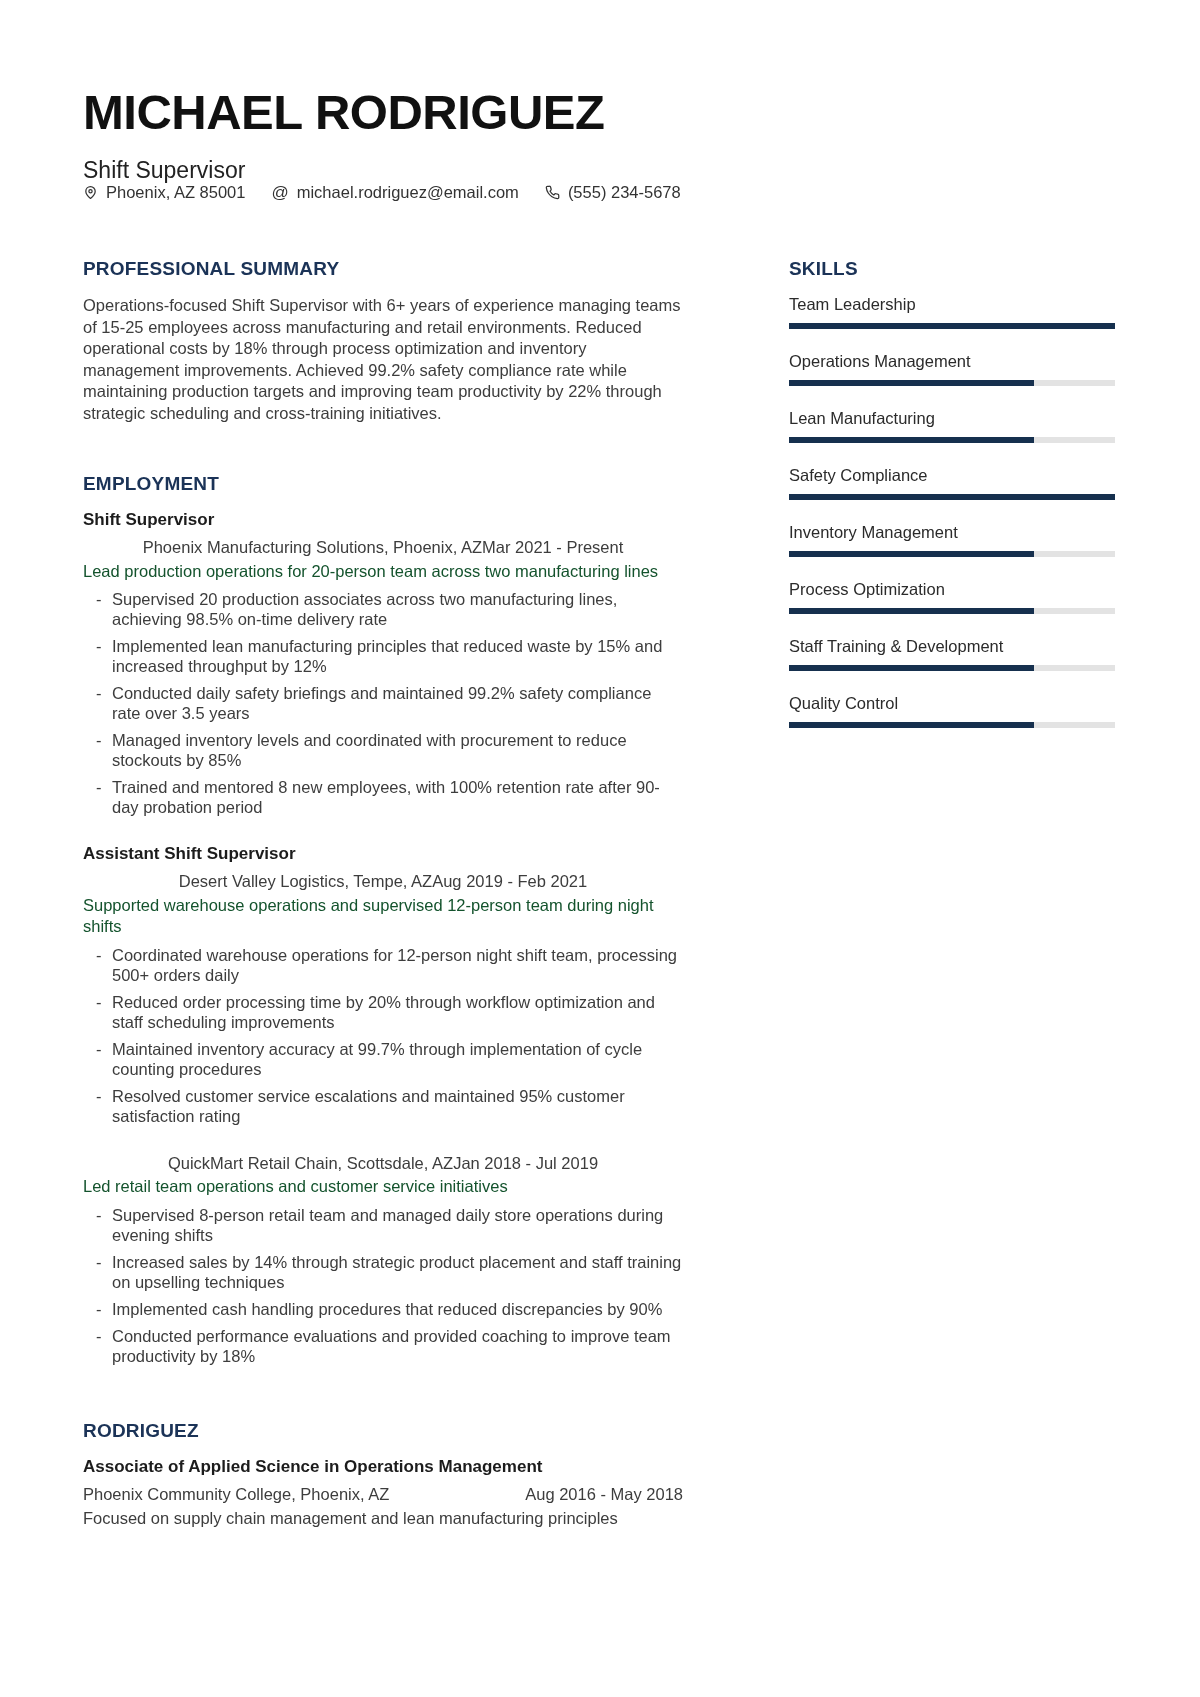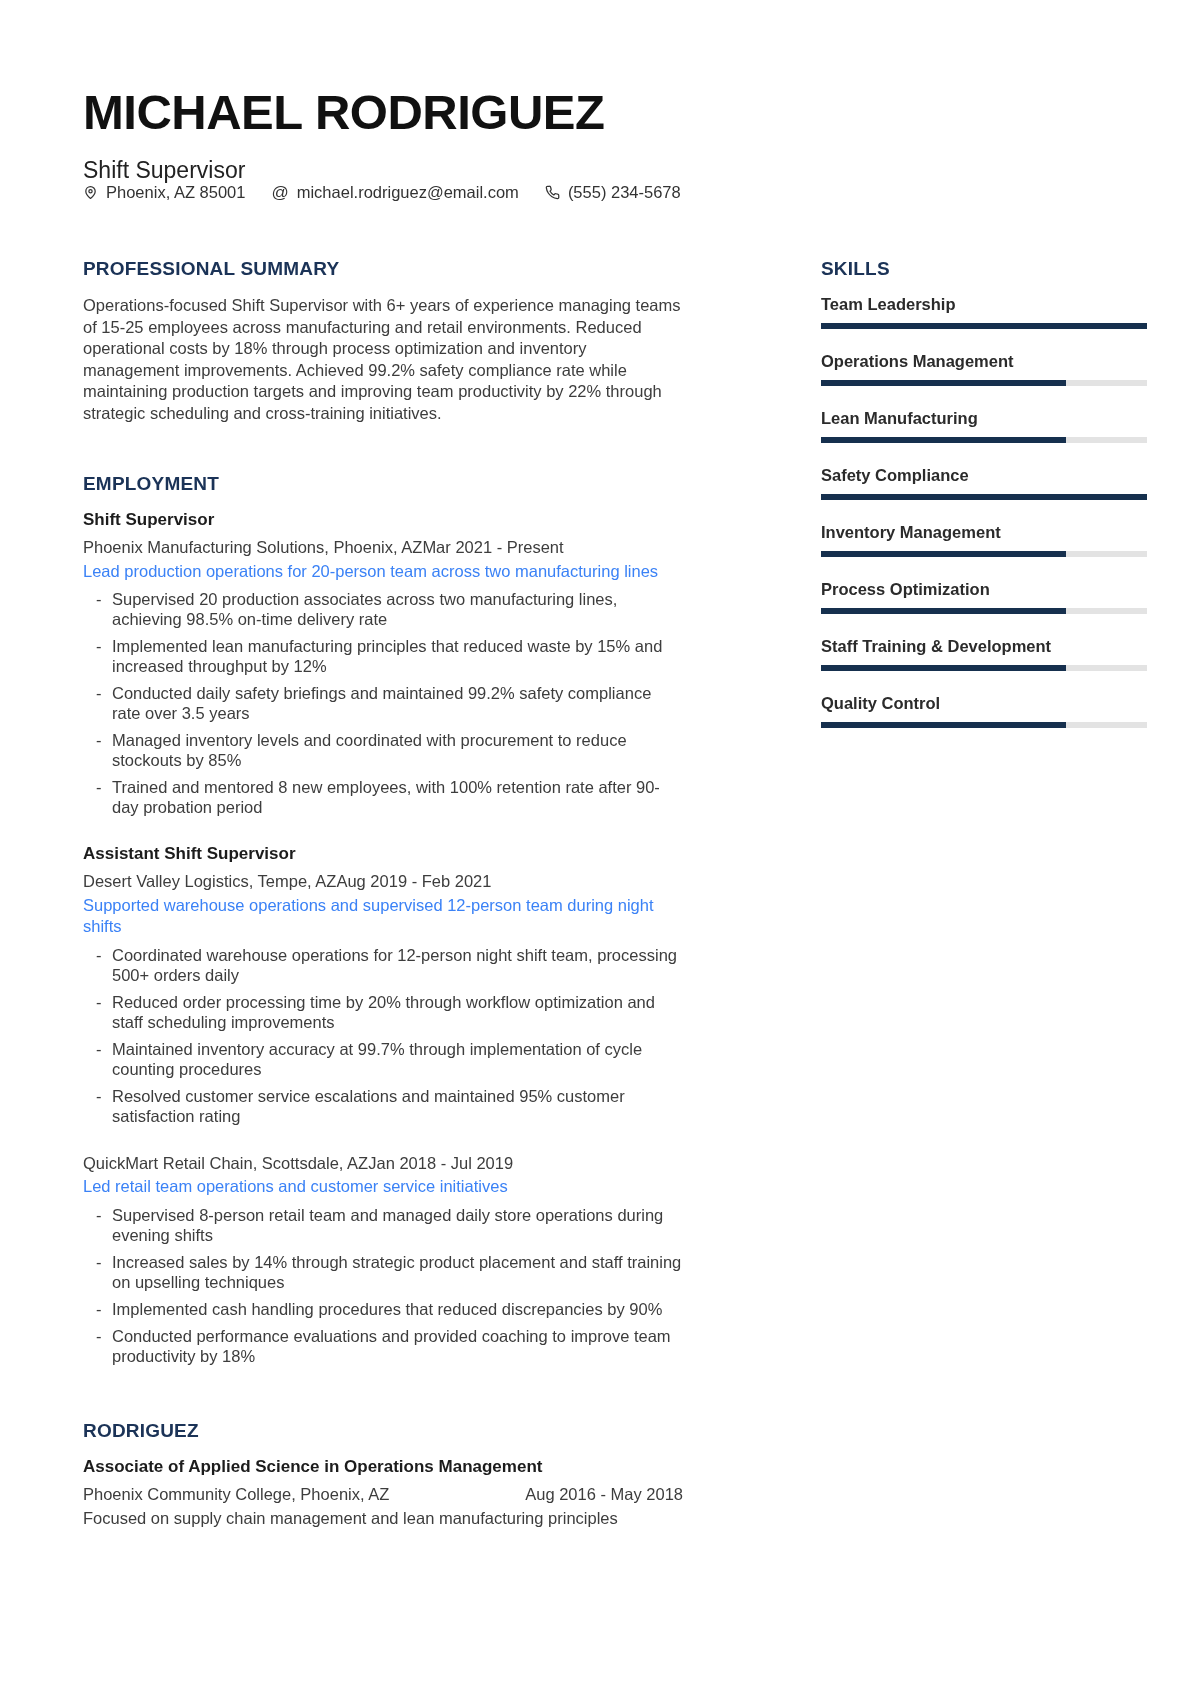--- a/index.html
+++ b/index.html
@@ -4,21 +4,21 @@
 <style>
   * { margin: 0; padding: 0; box-sizing: border-box; }
   html, body { background: #ffffff; }
   body { font-family: "Liberation Sans", sans-serif; }
   .page {
     position: relative;
     width: 1200px;
     height: 1697px;
     margin: 0 auto;
     background: #ffffff;
-    padding: 88px 53px 40px 83px;
+    padding: 88px 85px 40px 83px;
     overflow: hidden;
   }
   
   .name {
     font-size: 49px;
     font-weight: 700;
     color: #111111;
     letter-spacing: -0.5px;
     line-height: 1;
   }
@@ -65,29 +65,29 @@
   .job { margin-bottom: 27px; }
   .job:last-child { margin-bottom: 0; }
   .job-title {
     font-size: 17px;
     font-weight: 700;
     color: #1c1c1c;
     margin-bottom: 7px;
   }
   .company-line {
     display: flex;
-    justify-content: flex-start;
+    justify-content: center;
     font-size: 16.5px;
     color: #3d3d3d;
     line-height: 21.5px;
     margin-bottom: 2px;
   }
   .job-desc {
     font-size: 16.5px;
-    color: #3b82f6;
+    color: #14532d;
     line-height: 21.5px;
     margin-bottom: 7px;
   }
   ul.bullets { list-style: none; }
   ul.bullets li {
     position: relative;
     padding-left: 29px;
     font-size: 16.5px;
     line-height: 20px;
     color: #3d3d3d;
@@ -110,21 +110,21 @@
   .edu-line {
     display: flex;
     justify-content: space-between;
     font-size: 16.5px;
     color: #3d3d3d;
     line-height: 21.5px;
     margin-bottom: 3px;
   }
   .edu-desc { font-size: 16.5px; color: #3d3d3d; line-height: 21.5px; }
   
-  .skill { margin-bottom: 23px; font-weight: bold; }
+  .skill { margin-bottom: 23px; }
   .skill-label {
     font-size: 16.5px;
     color: #2b2b2b;
     margin-bottom: 9px;
   }
   .skill-track {
     width: 100%;
     height: 6px;
     background: #e3e3e3;
     position: relative;

